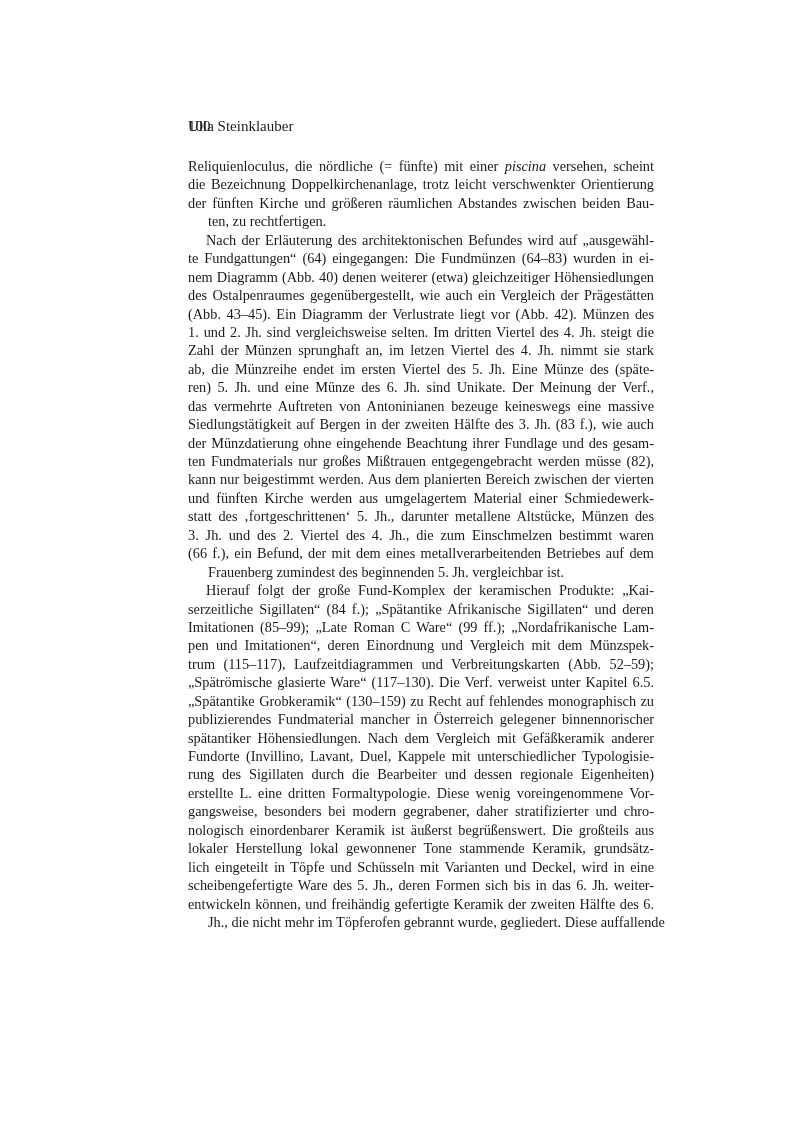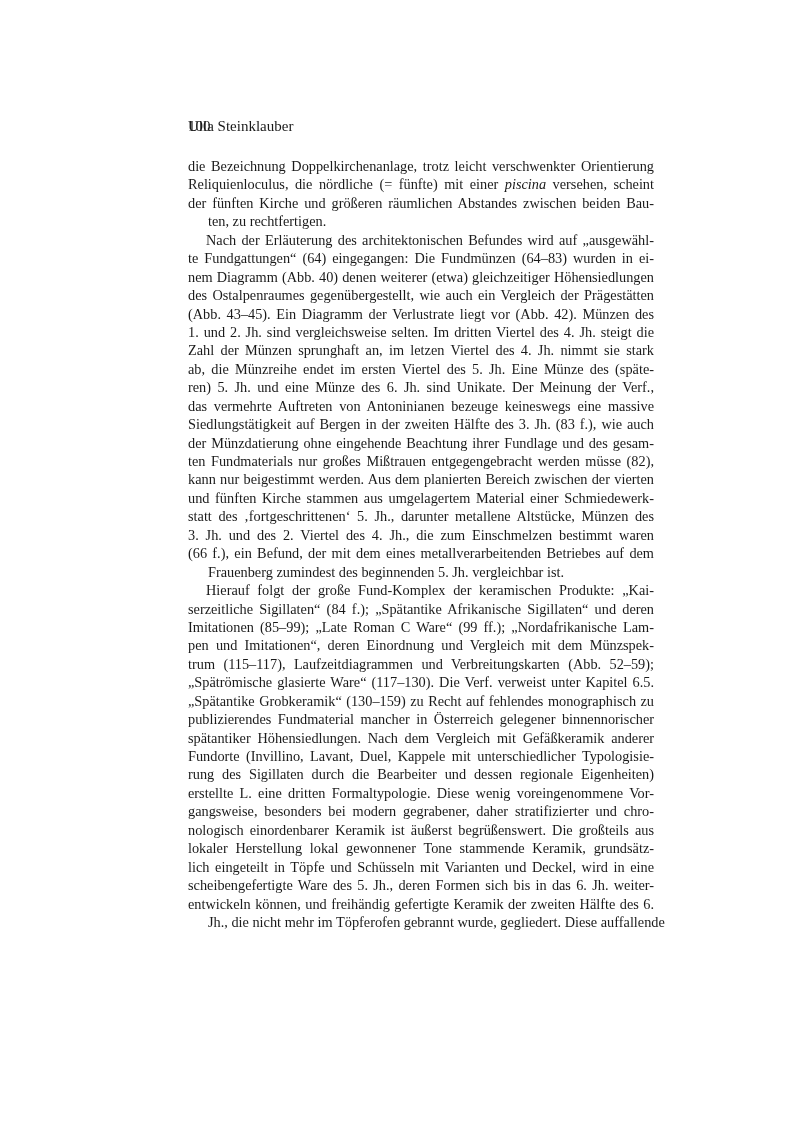--- a/index.html
+++ b/index.html
@@ -19,41 +19,41 @@
 </head>
 <body>
 
 <div class="header">
   <span class="pgno">100</span>
   <span class="running">Ulla Steinklauber</span>
 </div>
 
 <div class="body" id="body-text">
     <div>
+      <span class="line">Reliquienloculus, die nördliche (= fünfte) mit einer <span class="it">piscina</span> versehen, scheint</span>
       <span class="line">die Bezeichnung Doppelkirchenanlage, trotz leicht verschwenkter Orientierung</span>
-      <span class="line">Reliquienloculus, die nördliche (= fünfte) mit einer <span class="it">piscina</span> versehen, scheint</span>
       <span class="line">der fünften Kirche und größeren räumlichen Abstandes zwischen beiden Bau-</span>
       <span class="line last">ten, zu rechtfertigen.</span>
     </div>
     <div>
       <span class="line indent">Nach der Erläuterung des architektonischen Befundes wird auf „ausgewähl-</span>
       <span class="line">te Fundgattungen“ (64) eingegangen: Die Fundmünzen (64–83) wurden in ei-</span>
       <span class="line">nem Diagramm (Abb. 40) denen weiterer (etwa) gleichzeitiger Höhensiedlungen</span>
       <span class="line">des Ostalpenraumes gegenübergestellt, wie auch ein Vergleich der Prägestätten</span>
       <span class="line">(Abb. 43–45). Ein Diagramm der Verlustrate liegt vor (Abb. 42). Münzen des</span>
       <span class="line">1. und 2. Jh. sind vergleichsweise selten. Im dritten Viertel des 4. Jh. steigt die</span>
       <span class="line">Zahl der Münzen sprunghaft an, im letzen Viertel des 4. Jh. nimmt sie stark</span>
       <span class="line">ab, die Münzreihe endet im ersten Viertel des 5. Jh. Eine Münze des (späte-</span>
       <span class="line">ren) 5. Jh. und eine Münze des 6. Jh. sind Unikate. Der Meinung der Verf.,</span>
       <span class="line">das vermehrte Auftreten von Antoninianen bezeuge keineswegs eine massive</span>
       <span class="line">Siedlungstätigkeit auf Bergen in der zweiten Hälfte des 3. Jh. (83 f.), wie auch</span>
       <span class="line">der Münzdatierung ohne eingehende Beachtung ihrer Fundlage und des gesam-</span>
       <span class="line">ten Fundmaterials nur großes Mißtrauen entgegengebracht werden müsse (82),</span>
       <span class="line">kann nur beigestimmt werden. Aus dem planierten Bereich zwischen der vierten</span>
-      <span class="line">und fünften Kirche stammen aus umgelagertem Material einer Schmiedewerk-</span>
+      <span class="line">und fünften Kirche werden aus umgelagertem Material einer Schmiedewerk-</span>
       <span class="line">statt des ‚fortgeschrittenen‘ 5. Jh., darunter metallene Altstücke, Münzen des</span>
       <span class="line">3. Jh. und des 2. Viertel des 4. Jh., die zum Einschmelzen bestimmt waren</span>
       <span class="line">(66 f.), ein Befund, der mit dem eines metallverarbeitenden Betriebes auf dem</span>
       <span class="line last">Frauenberg zumindest des beginnenden 5. Jh. vergleichbar ist.</span>
     </div>
     <div>
       <span class="line indent">Hierauf folgt der große Fund-Komplex der keramischen Produkte: „Kai-</span>
       <span class="line">serzeitliche Sigillaten“ (84 f.); „Spätantike Afrikanische Sigillaten“ und deren</span>
       <span class="line">Imitationen (85–99); „Late Roman C Ware“ (99 ff.); „Nordafrikanische Lam-</span>
       <span class="line">pen und Imitationen“, deren Einordnung und Vergleich mit dem Münzspek-</span>

